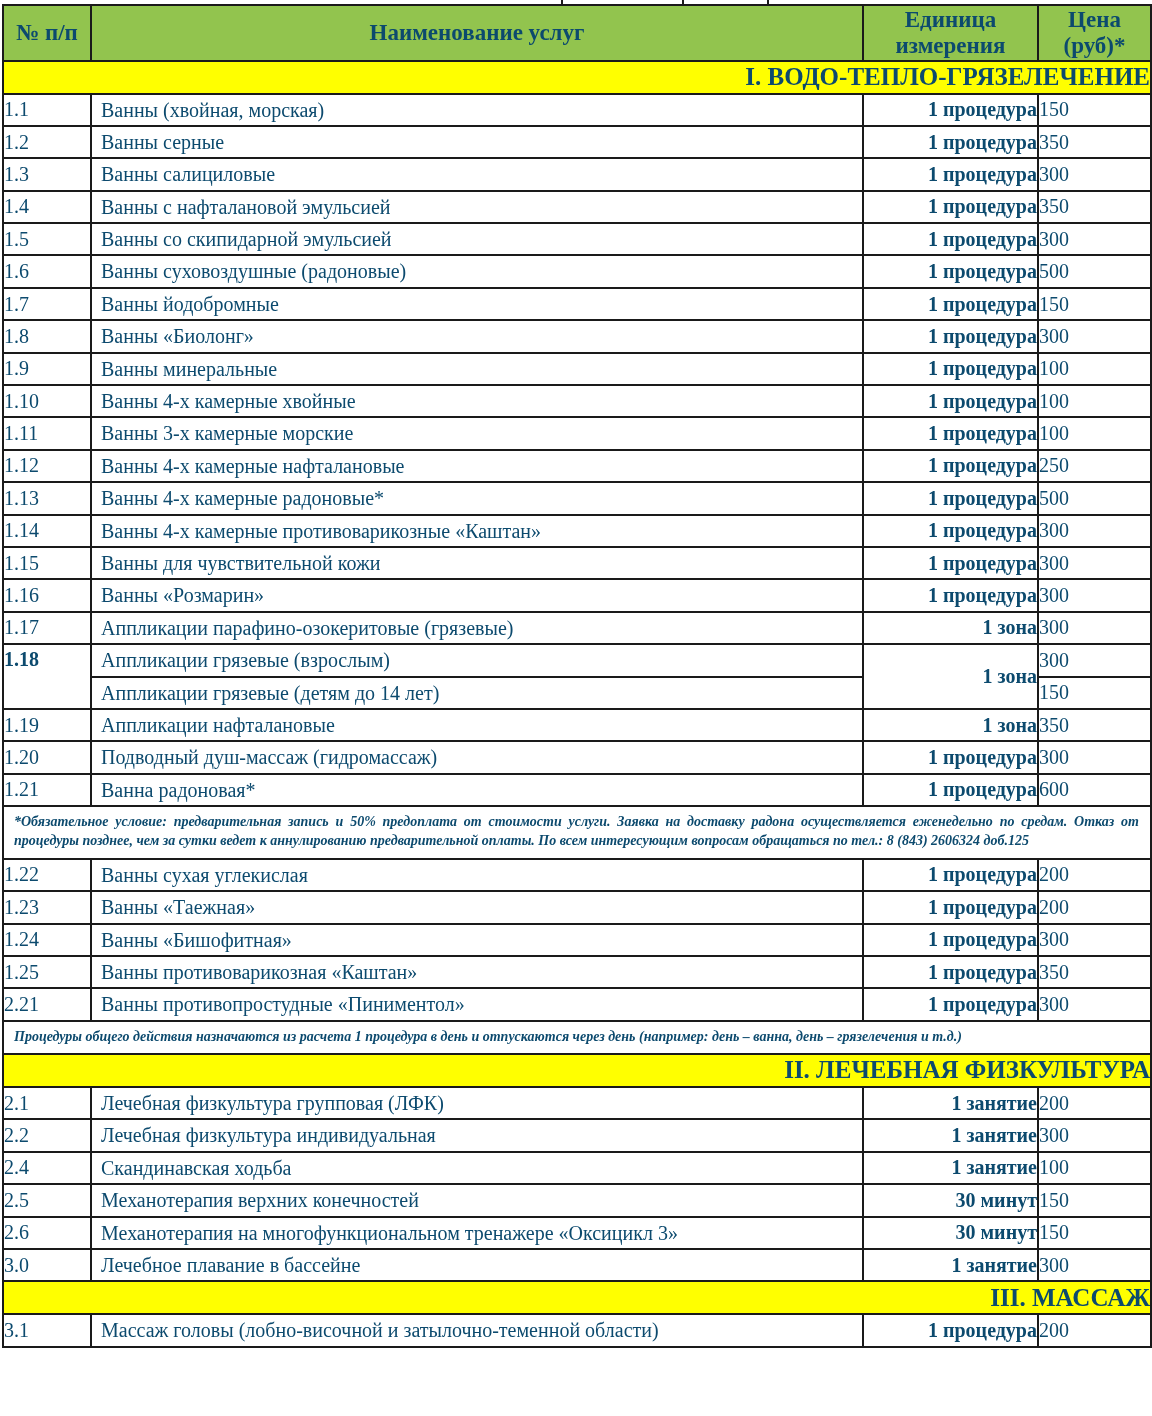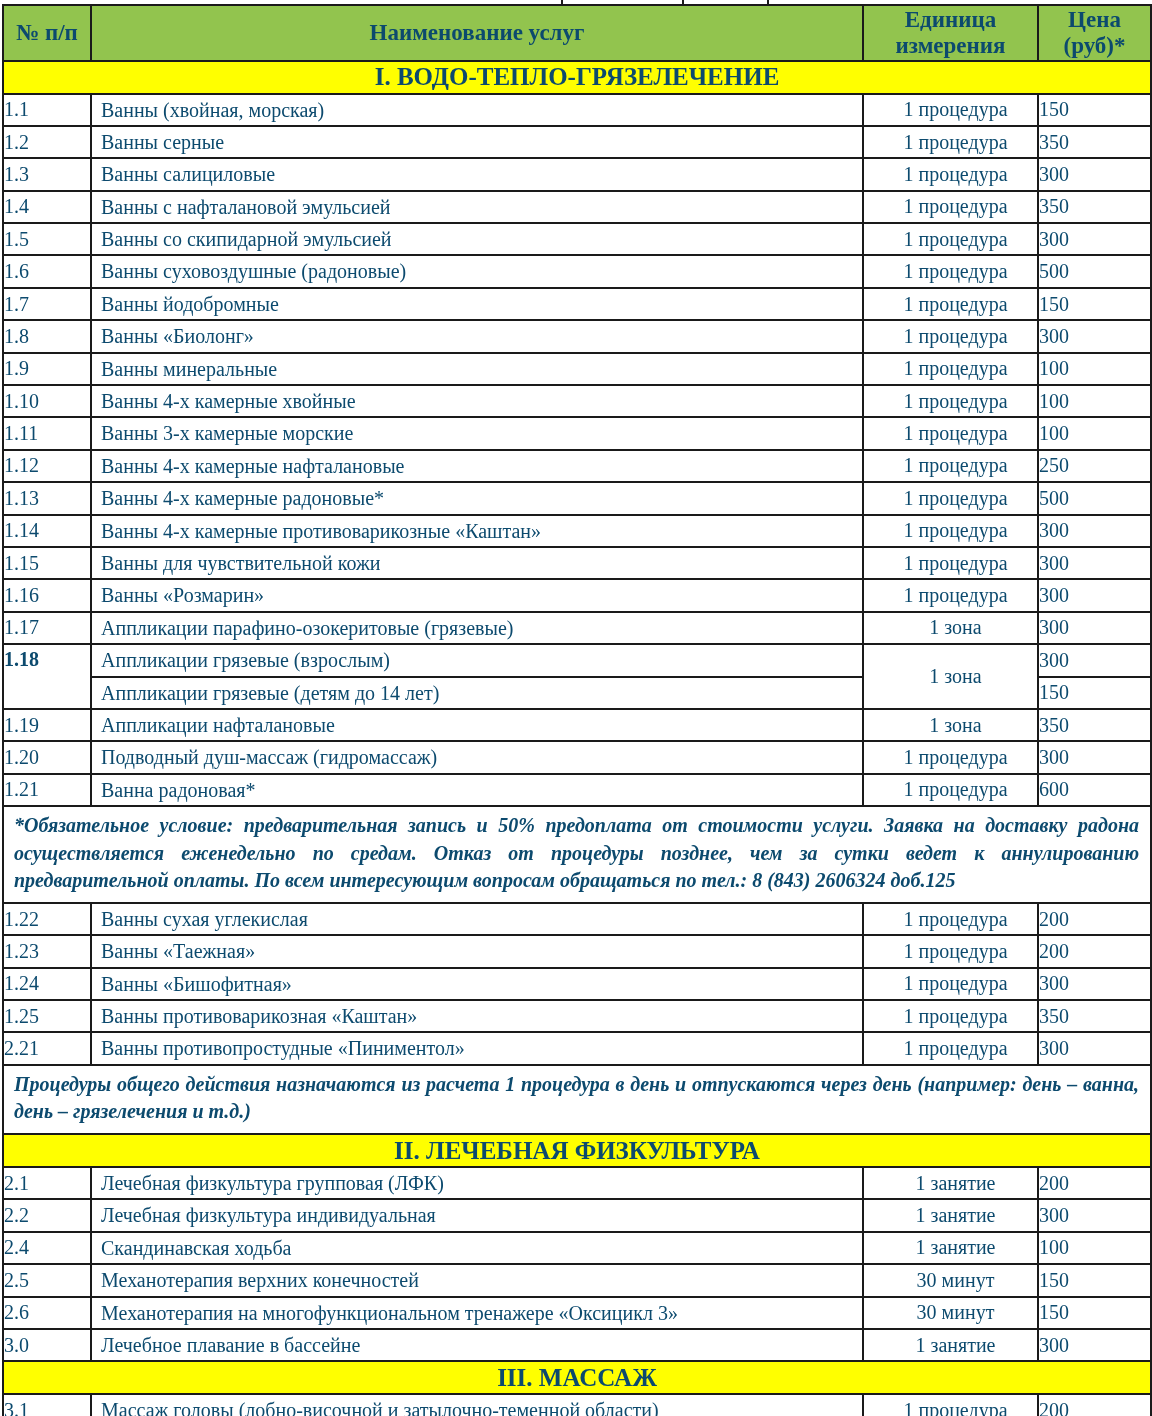--- a/index.html
+++ b/index.html
@@ -48,40 +48,40 @@
     line-height: 1.12;
     text-align: center;
     vertical-align: middle;
     height: 48px;
     padding: 1px 2px;
   }
   .section-cell {
     background: #ffff00;
     font-weight: bold;
     font-size: 25px;
-    text-align: center;
+    text-align: right;
     vertical-align: middle;
     height: 29px;
     padding: 1px 0;
   }
   .service-row td {
     height: 26px;
     font-size: 20px;
     vertical-align: middle;
     padding: 1px 0;
   }
   .cell-num   { text-align: left;  padding-right: 8px !important; }
   .cell-name  { text-align: justify; padding-left: 9px !important; padding-right: 9px !important; line-height: 1.42; }
-  .cell-unit  { text-align: center;   padding-left: 10px !important; }
+  .cell-unit  { text-align: right;   padding-left: 10px !important; font-weight: bold; }
   .cell-price { text-align: left;  padding-right: 10px !important; }
   .group-num { vertical-align: top !important; padding-top: 3px !important; font-weight: bold; }
   .note-cell {
     font-weight: bold;
     font-style: italic;
-    font-size: 20px;
+    font-size: 14px;
     line-height: 1.38;
     text-align: justify;
     padding: 5px 11px 7px 10px;
     margin-left: 33px;
   }
 </style>
 </head>
 <body>
 
 <div class="page">

